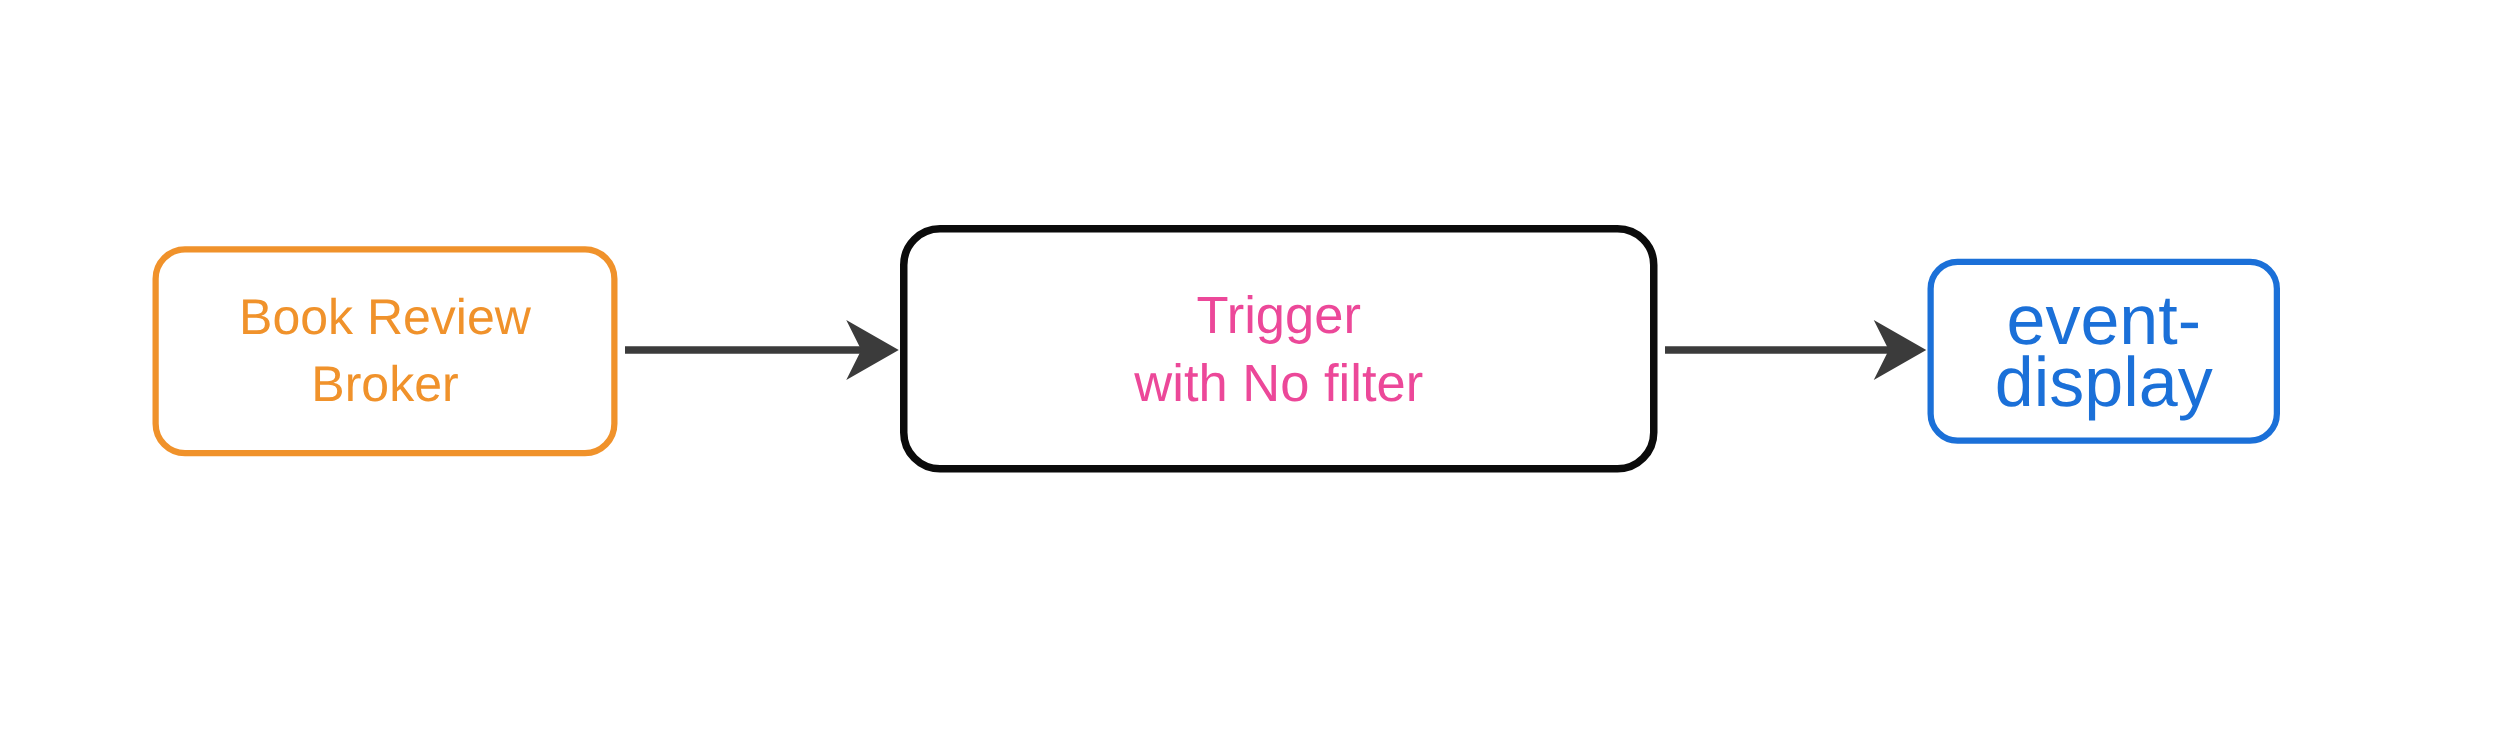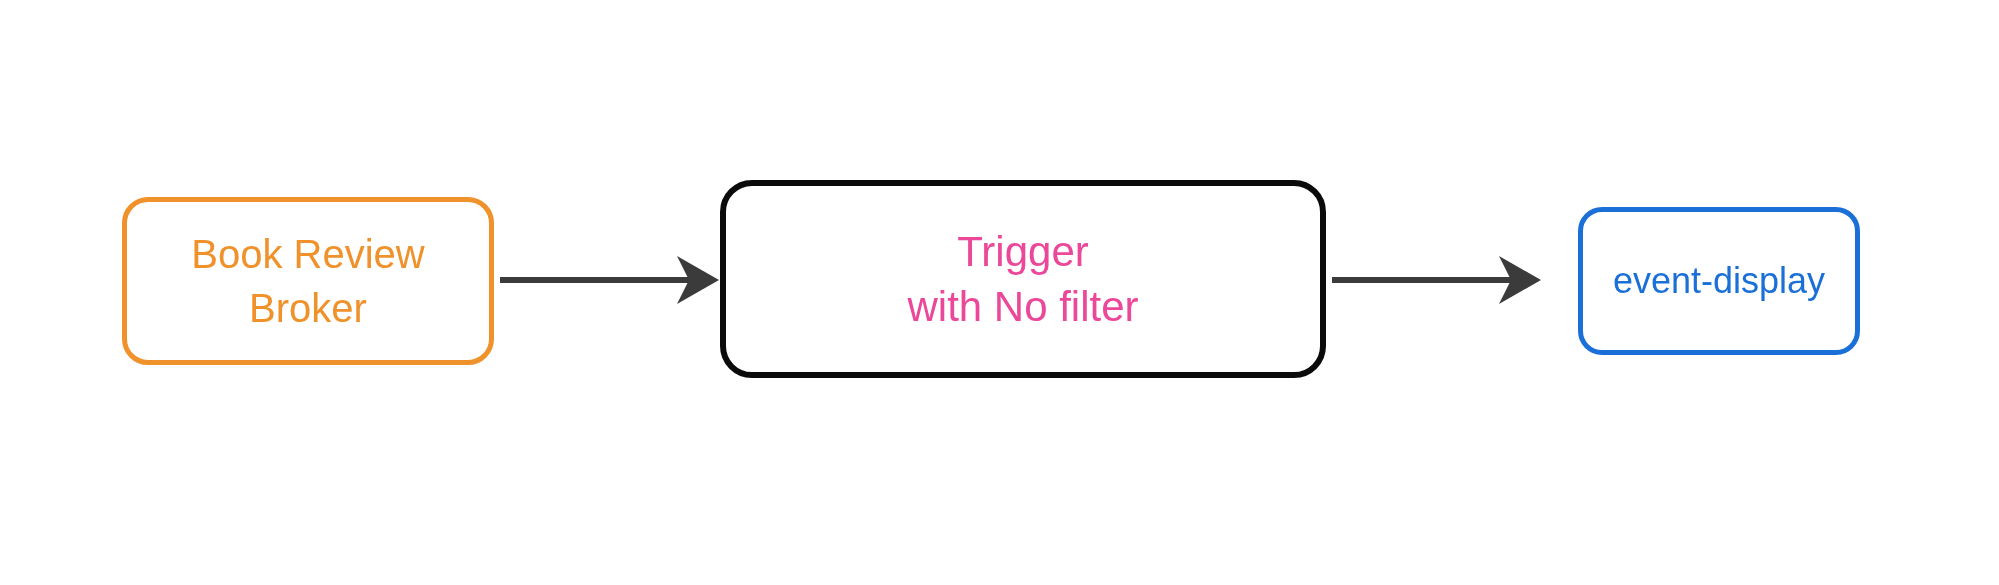--- a/index.html
+++ b/index.html
@@ -57,23 +57,22 @@
     font-size: 42px;
     line-height: 55px;
   }
   #node-event-display {
     left: 1542px;
     top: 207px;
     width: 282px;
     height: 148px;
     border-width: 5px;
     border-radius: 24px;
-    font-size: 36px;
+    font-size: 56px;
     line-height: 50px;
-    margin-left: 36px;
   }
 </style>
 </head>
 <body>
 
 <div class="canvas">
 
   <svg class="edges-svg" width="1999" height="585" viewBox="0 0 1999 585" xmlns="http://www.w3.org/2000/svg">
     <g>
       <line x1="500" y1="280" x2="694" y2="280" stroke-width="6" stroke="#3B3B3B"></line>

